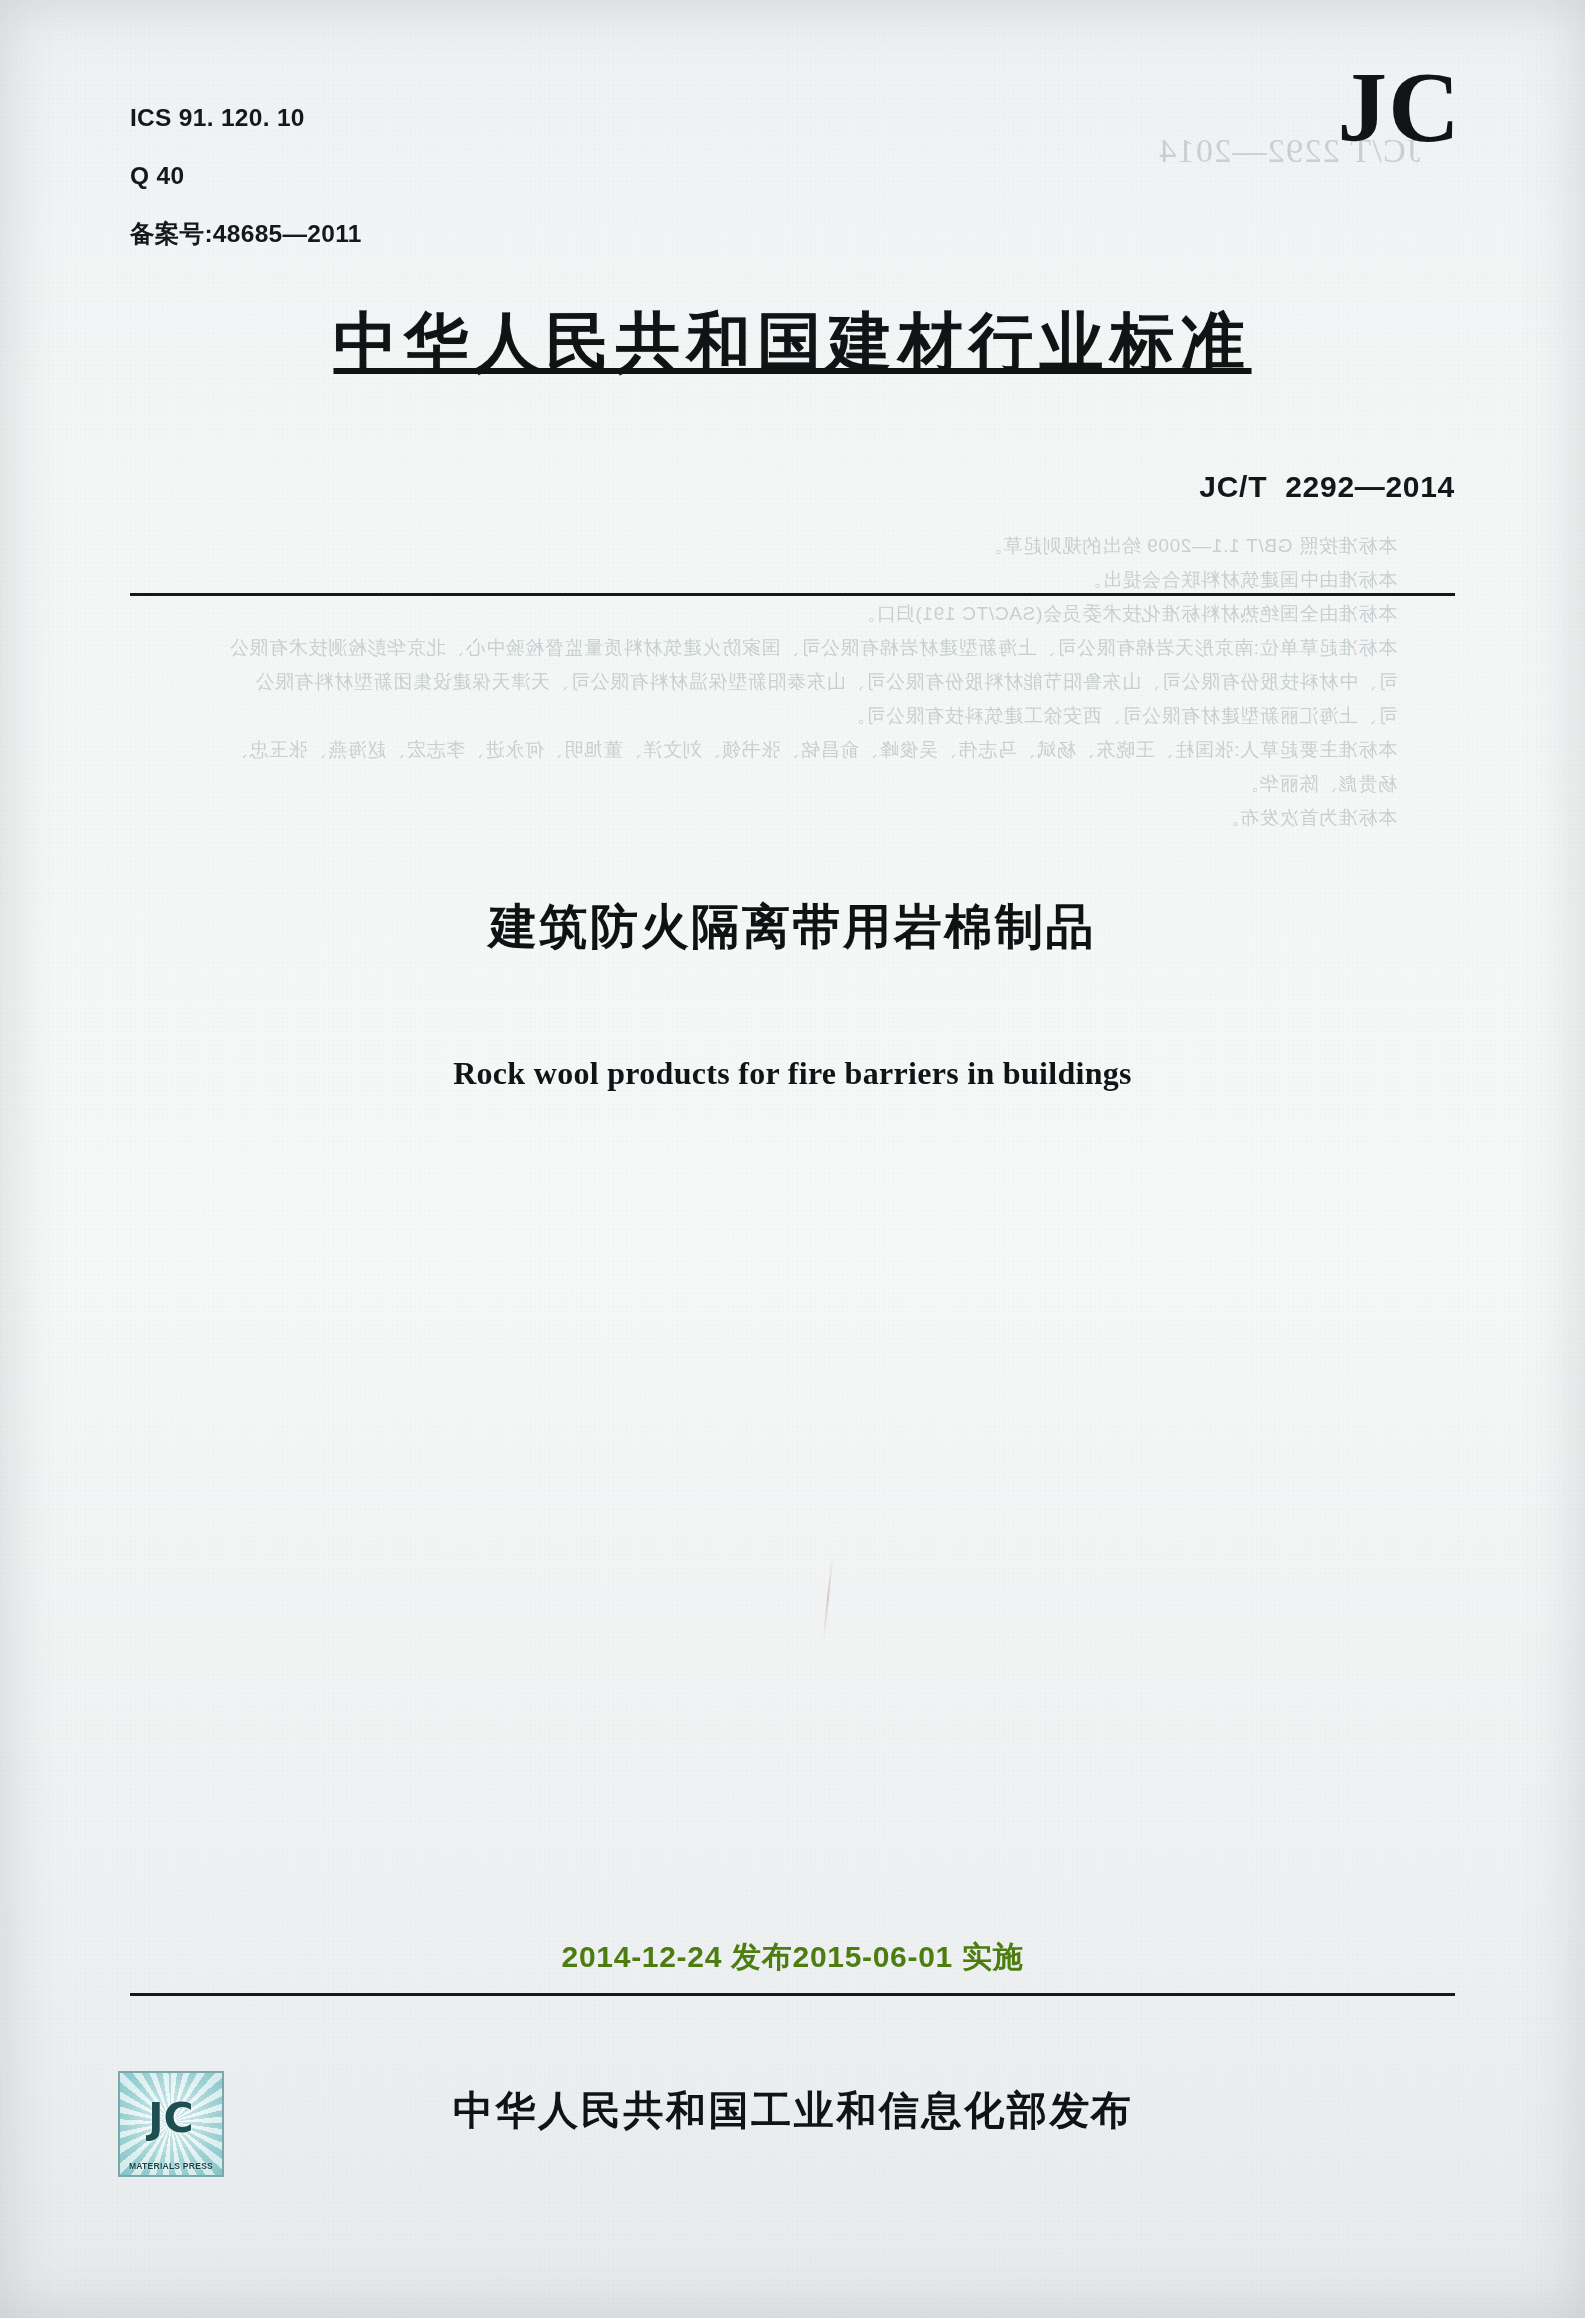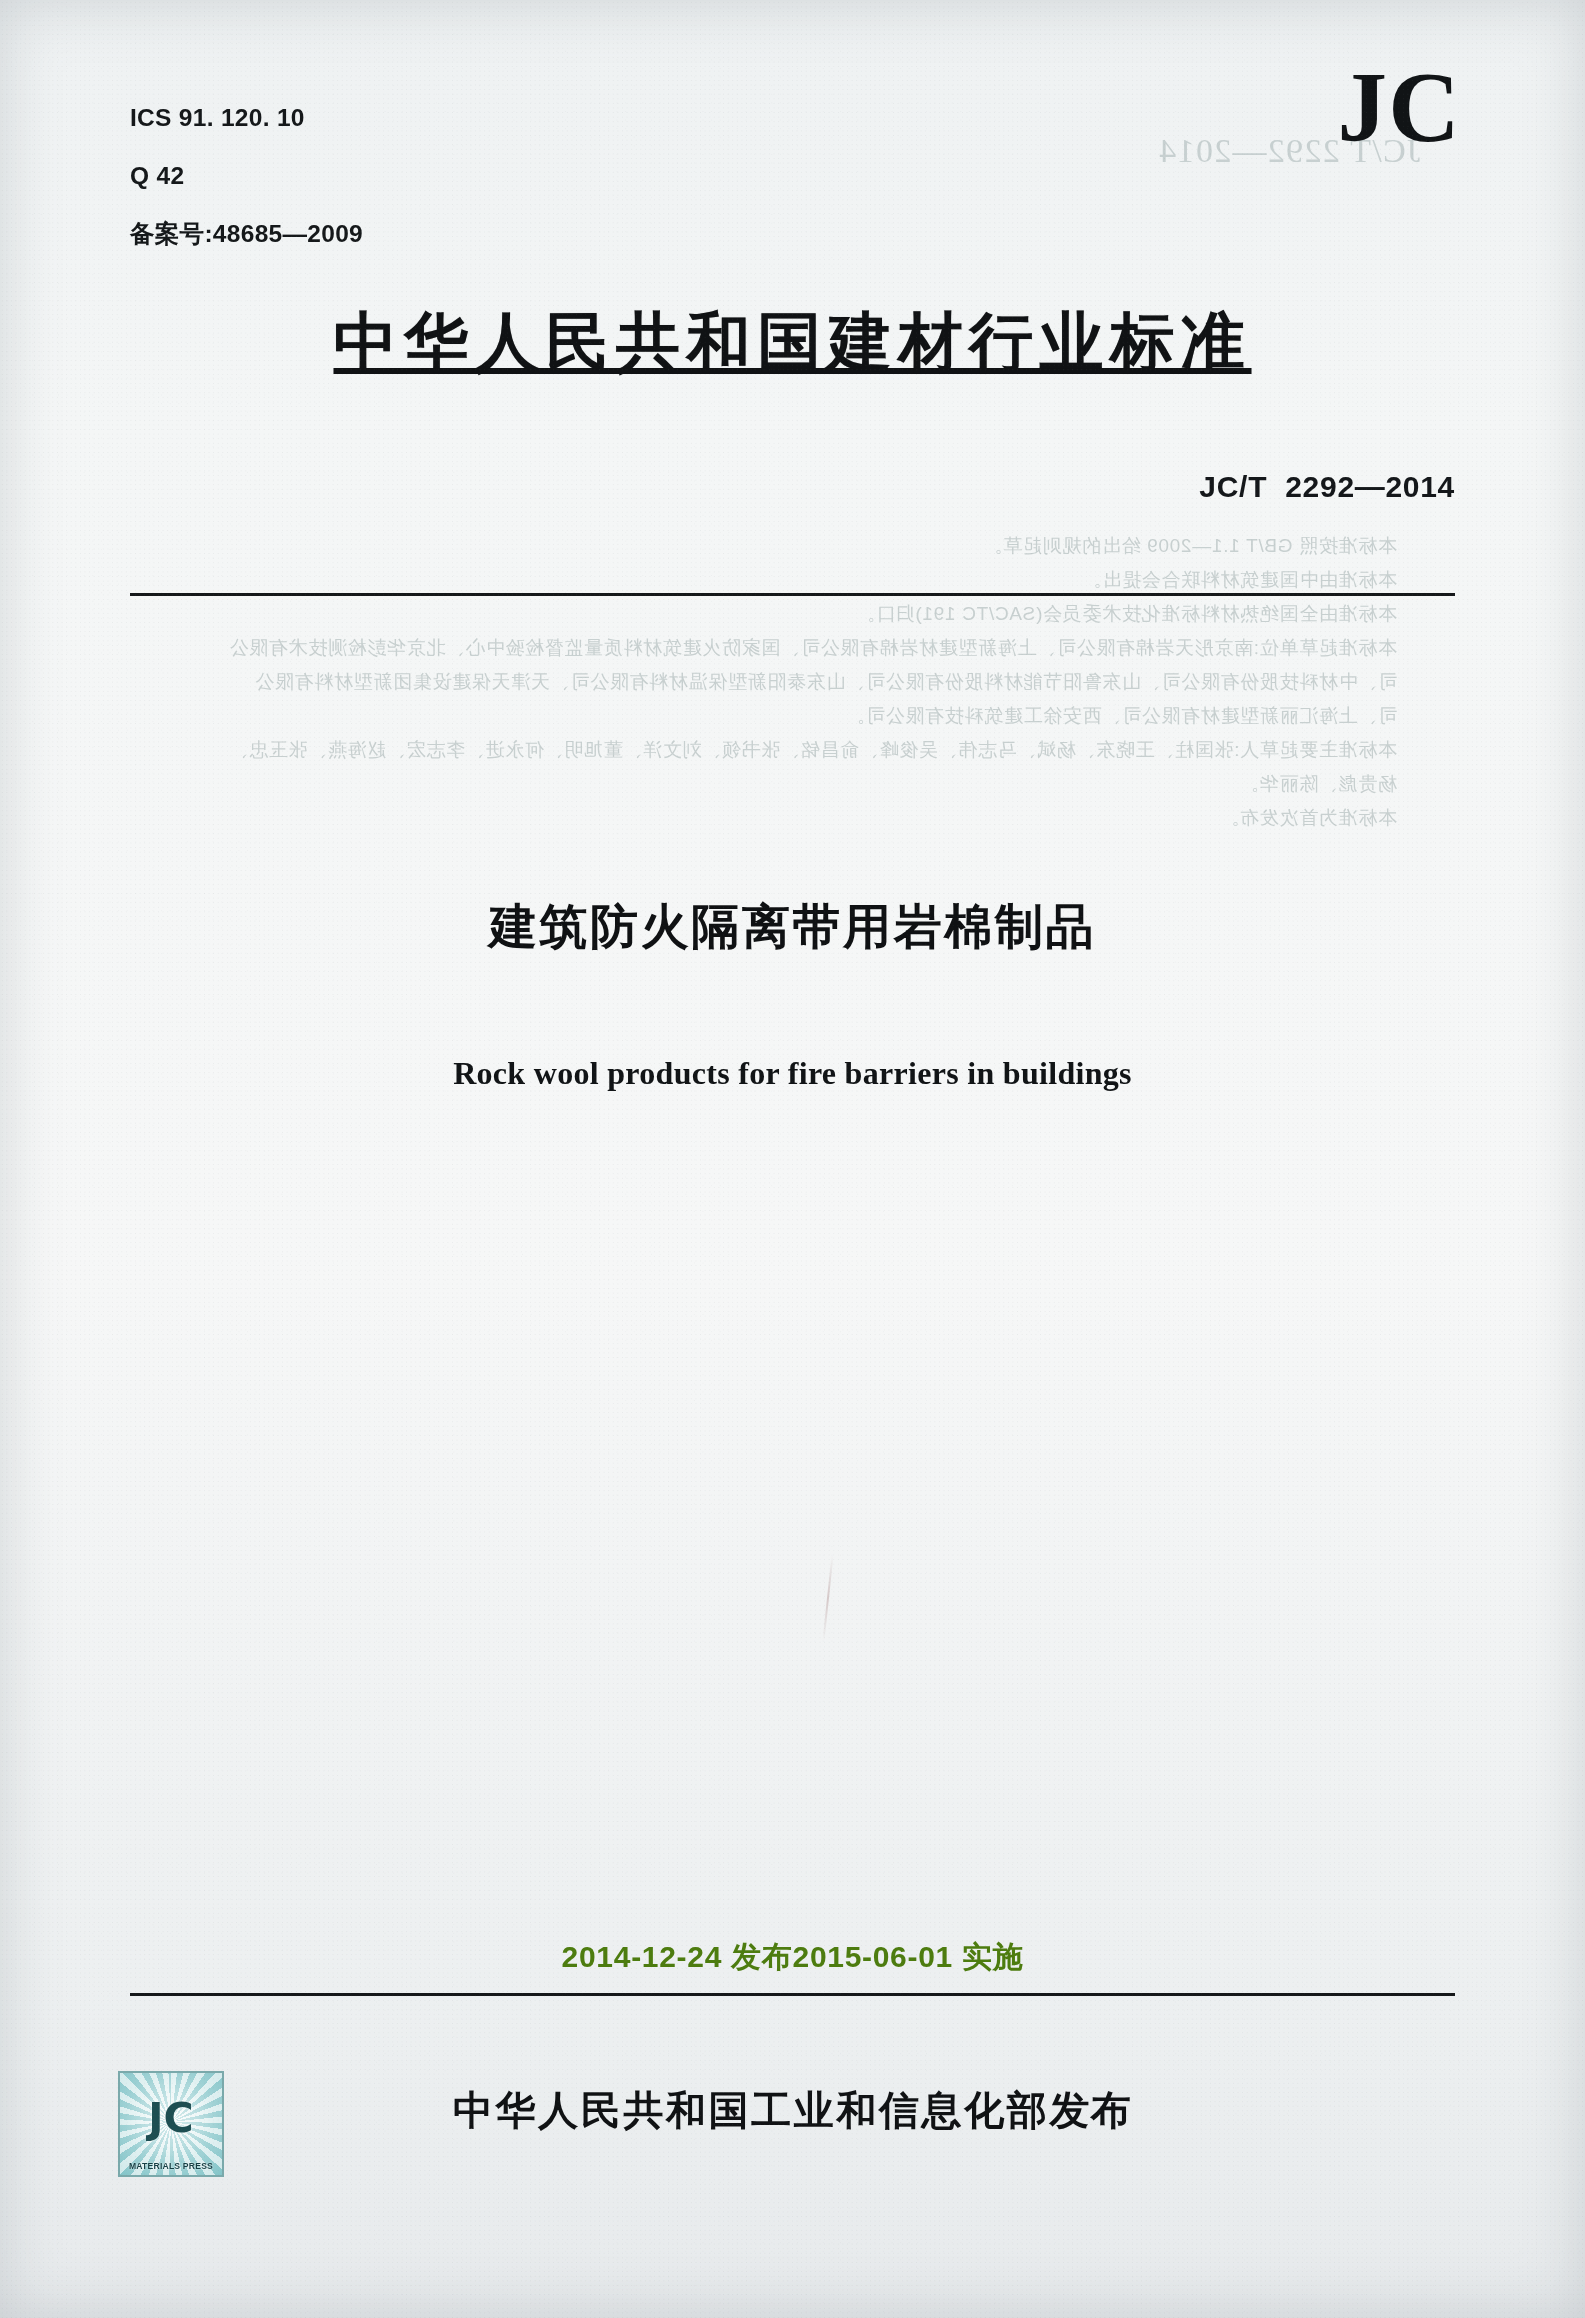--- a/index.html
+++ b/index.html
@@ -271,22 +271,22 @@
     <span class="ind">本标准按照 GB/T 1.1—2009 给出的规则起草。</span>
     <span class="ind">本标准由中国建筑材料联合会提出。</span>
     <span class="ind">本标准由全国绝热材料标准化技术委员会(SAC/TC 191)归口。</span>
     <span class="ind">本标准起草单位:南京彤天岩棉有限公司、上海新型建材岩棉有限公司、国家防火建筑材料质量监督检验中心、北京华彭检测技术有限公司、中材科技股份有限公司、山东鲁阳节能材料股份有限公司、山东泰阳新型保温材料有限公司、天津天保建设集团新型材料有限公司、上海汇丽新型建材有限公司、西安徐工建筑科技有限公司。</span>
     <span class="ind">本标准主要起草人:张国柱、王晓东、杨斌、马志伟、吴俊峰、俞昌铭、张书领、刘文洋、董旭明、何永进、李志宏、赵海燕、张玉忠、杨贵彪、陈丽华。</span>
     <span class="ind">本标准为首次发布。</span>
   </div>
 
   <div class="ics-block">
     <div class="ics-line">ICS 91. 120. 10</div>
-    <div class="ics-line">Q 42</div>
-    <div class="ics-line cn">备案号:48685—2009</div>
+    <div class="ics-line">Q 40</div>
+    <div class="ics-line cn">备案号:48685—2011</div>
   </div>
 
   <div class="jc-logo">JC</div>
 
   <div class="main-title">中华人民共和国建材行业标准</div>
 
   <div class="std-no">JC/T  2292—2014</div>
 
   <div class="rule"></div>
 

